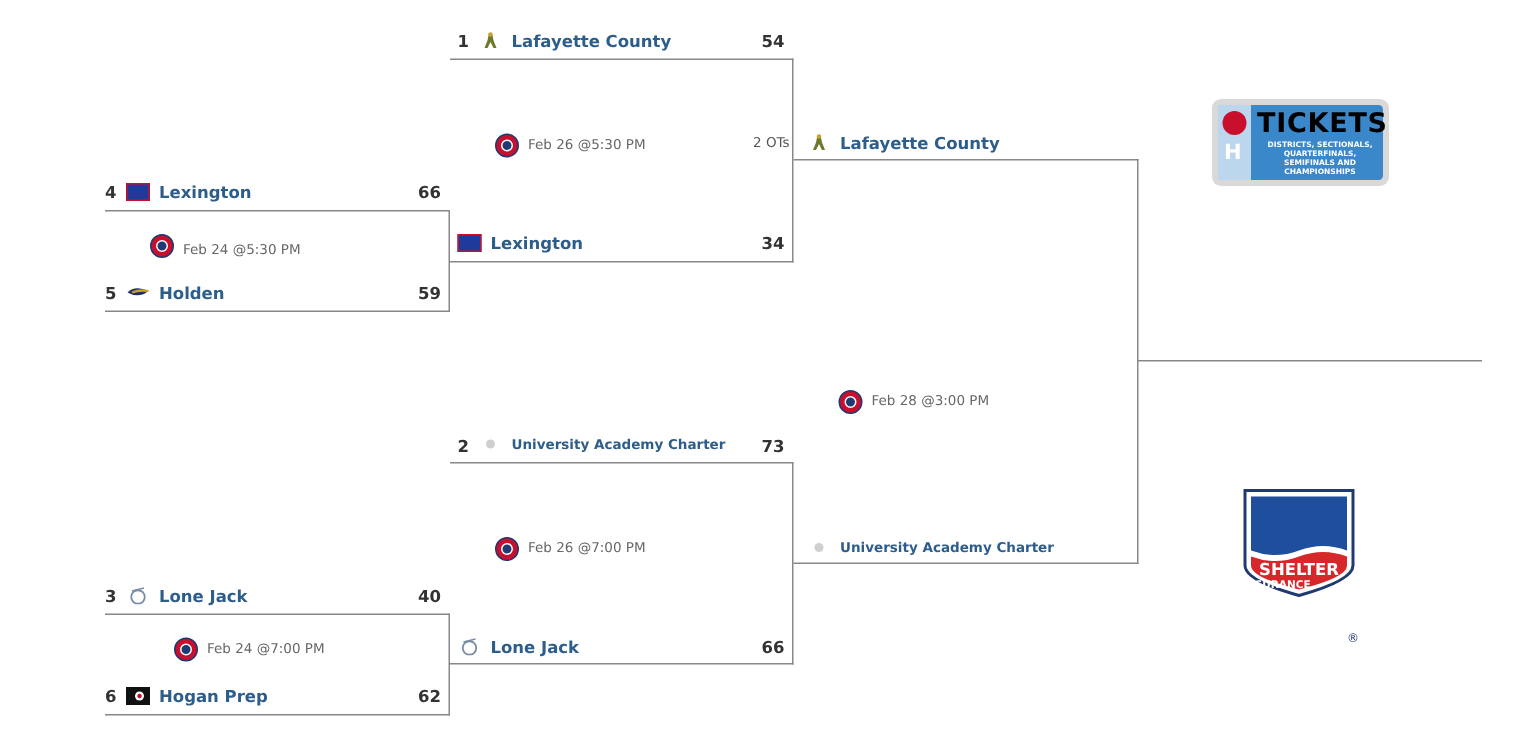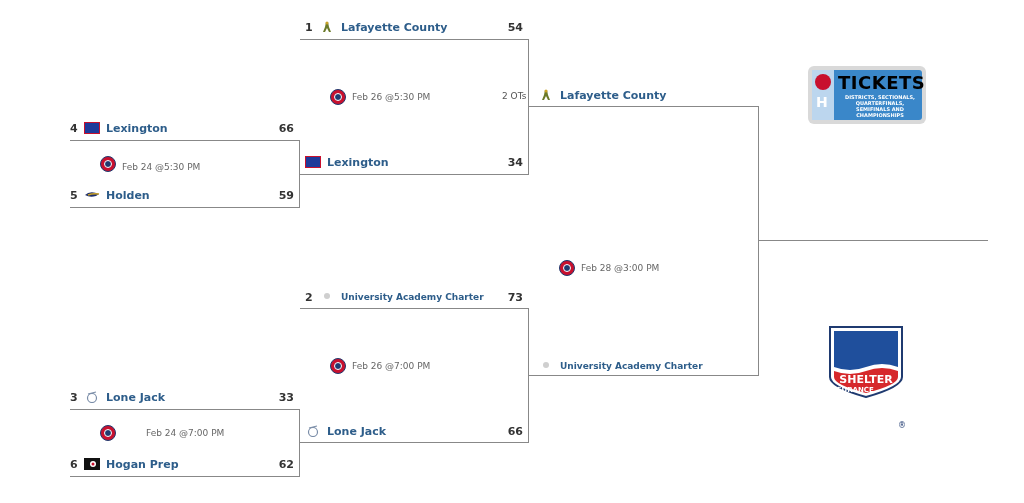--- a/index.html
+++ b/index.html
@@ -60,24 +60,24 @@
 
 <div class="slot" style="left:70px; top:386px; width:230px;">
   <span class="seed">3</span>
   <span class="logo">
     <svg width="16" height="12" viewBox="0 0 16 12">
         <circle cx="8" cy="7" r="4.5" fill="none" stroke="#7a8da8" stroke-width="1.2"></circle>
         <path d="M4 3 L12 1" stroke="#7a8da8" stroke-width="1.2"></path>
       </svg>
   </span>
   <span class="team">Lone Jack</span>
-  <span class="score">33</span>
+  <span class="score">40</span>
 </div>
 <div class="hline" style="left:70px; top:409px; width:230px;"></div>
-<div class="game" style="left:100px; top:425px;gap:24px;">
+<div class="game" style="left:116px; top:425px;">
   <span class="tv"></span>
   <span>Feb 24 @7:00 PM</span>
 </div>
 <div class="slot" style="left:70px; top:453px; width:230px;">
   <span class="seed">6</span>
   <span class="logo" style="background:#111; position:relative;">
     <svg width="16" height="12" viewBox="0 0 16 12">
         <rect width="16" height="12" fill="#111"></rect>
         <circle cx="9" cy="6" r="3" fill="#fff"></circle>
         <circle cx="9" cy="6" r="1.5" fill="#c8102e"></circle>

